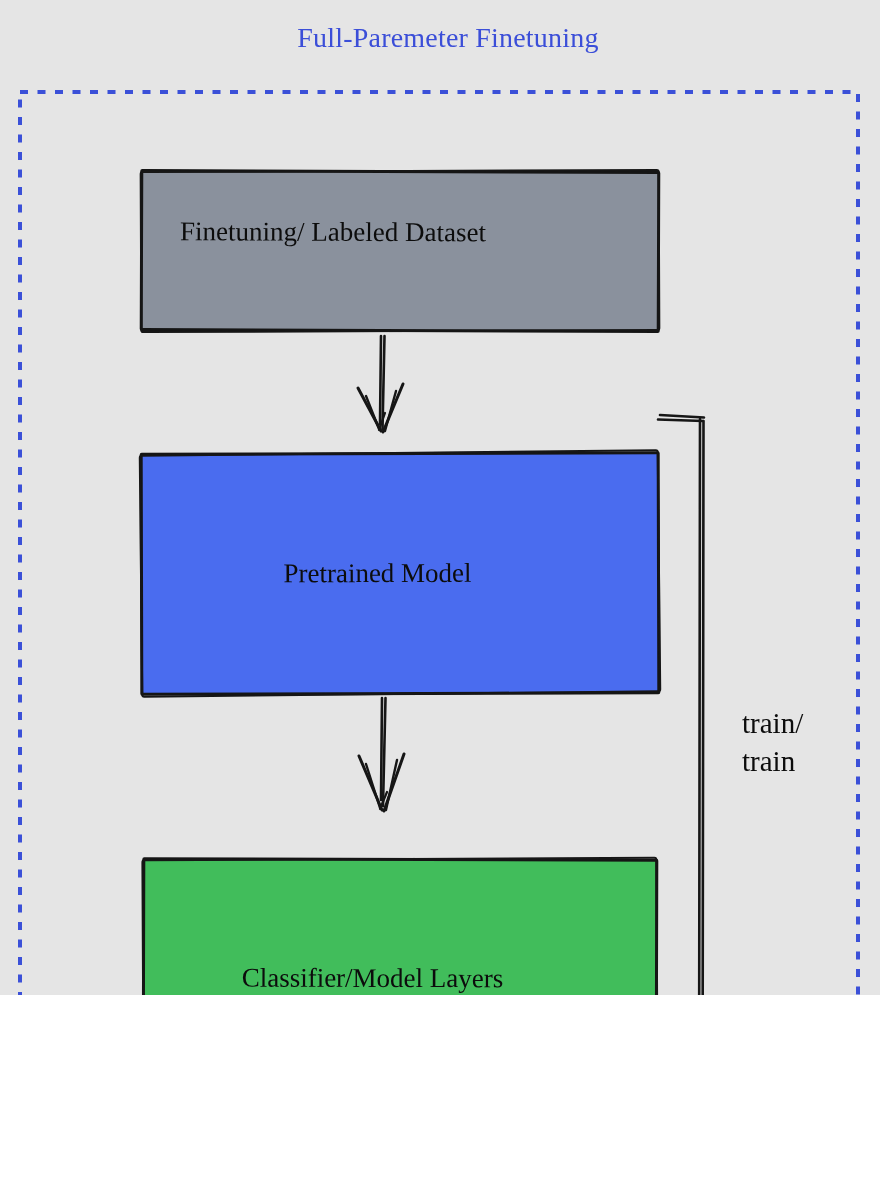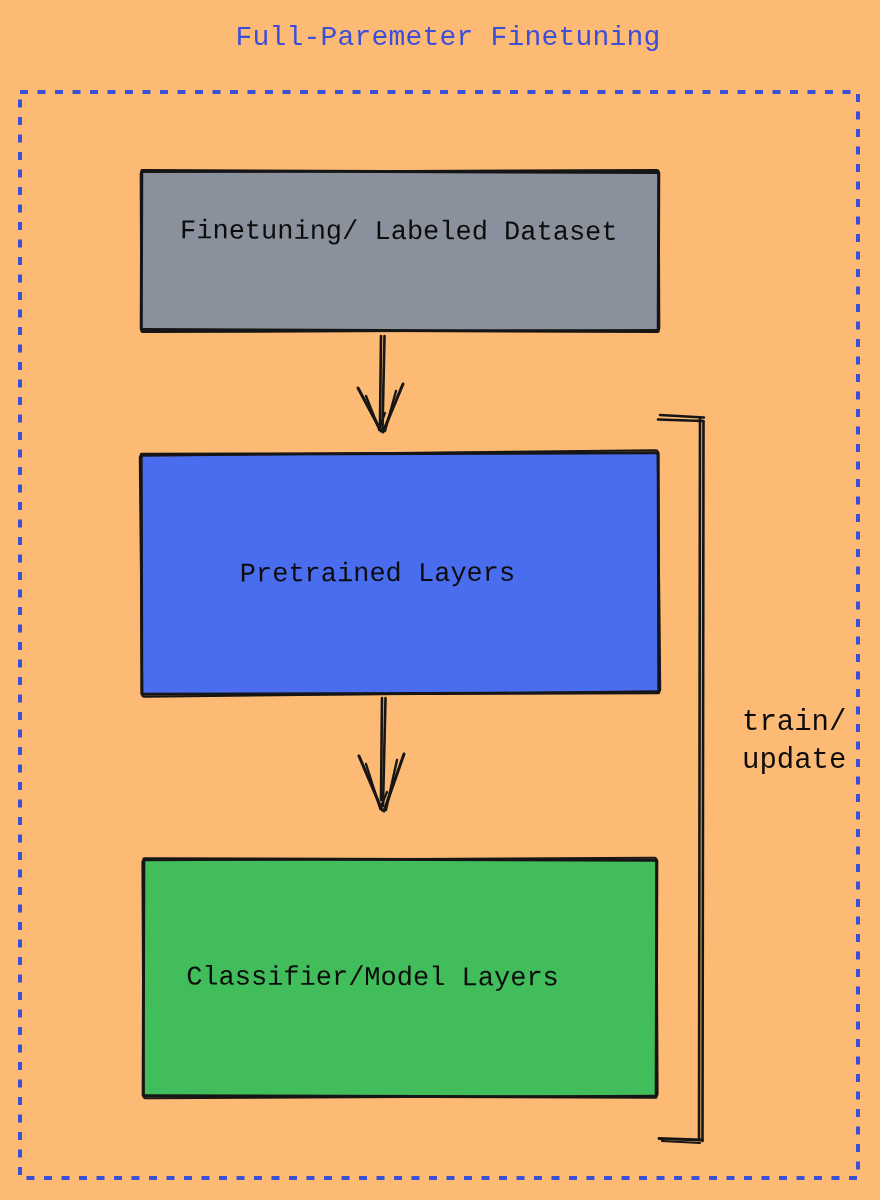--- a/index.html
+++ b/index.html
@@ -1,21 +1,21 @@
 <!DOCTYPE html>
 <html><head>
 <meta charset="utf-8">
 <style>
   html, body { margin: 0; padding: 0; background: #ffffff; }
   .stage {
     position: relative;
     width: 880px;
-    height: 1200px;
-    background: #fdba74;
-    font-family: Liberation Mono, monospace;
+    height: 995px;
+    background: #e5e5e5;
+    font-family: Liberation Serif, serif;
     overflow: hidden;
   }
   .title {
     position: absolute;
     top: 22px;
     left: 8px;
     width: 880px;
     text-align: center;
     font-size: 28px;
     letter-spacing: 0.2px;
@@ -124,25 +124,25 @@
       <path d="M702 1140 L659 1138.5" stroke-width="2.8"></path>
       <path d="M700 1143 L662 1141" stroke-width="2.2"></path>
     </g>
   </svg>
 
   <div class="box box-dataset" style="background-color: rgb(138, 145, 157);">
     <span class="lbl">Finetuning/ Labeled Dataset</span>
   </div>
 
   <div class="box box-pretrained" style="background-color: rgb(74, 108, 239);">
-    <span class="lbl">Pretrained Layers</span>
+    <span class="lbl">Pretrained Model</span>
   </div>
 
   <div class="box box-classifier" style="background-color: rgb(65, 189, 91);">
     <span class="lbl">Classifier/Model Layers</span>
   </div>
 
   <div class="bracket-label">
     <div>train/</div>
-    <div>update</div>
+    <div>train</div>
   </div>
 
 </div>
 
 </body></html>

